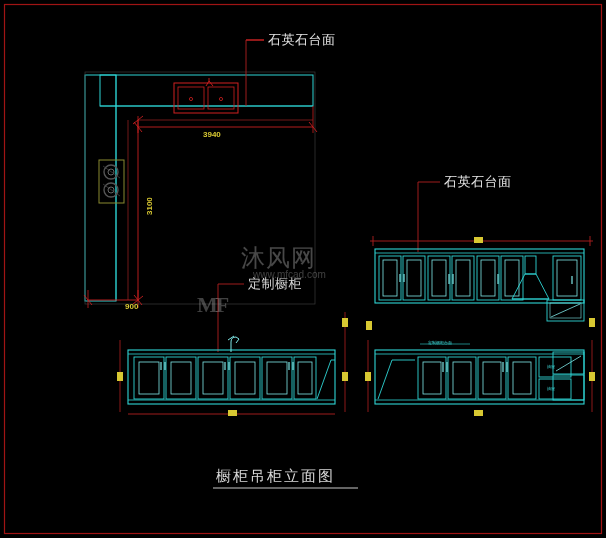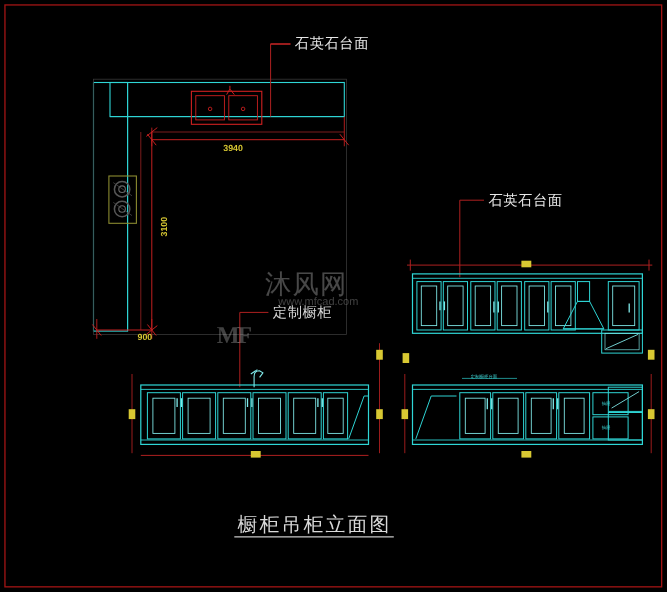--- a/index.html
+++ b/index.html
@@ -43,21 +43,21 @@
     font-size: 8px;
     font-weight: bold;
     letter-spacing: 0px;
   }
   .dim-yellow.vert {
     transform: rotate(-90deg);
     transform-origin: left top;
   }
   .title-text {
     color: #d9d9d9;
-    font-size: 18px;
+    font-size: 15px;
     letter-spacing: 2px;
   }
   .wm-wrap {
     position: absolute;
     left: 197px;
     top: 240px;
     width: 190px;
     height: 48px;
     pointer-events: none;
   }

